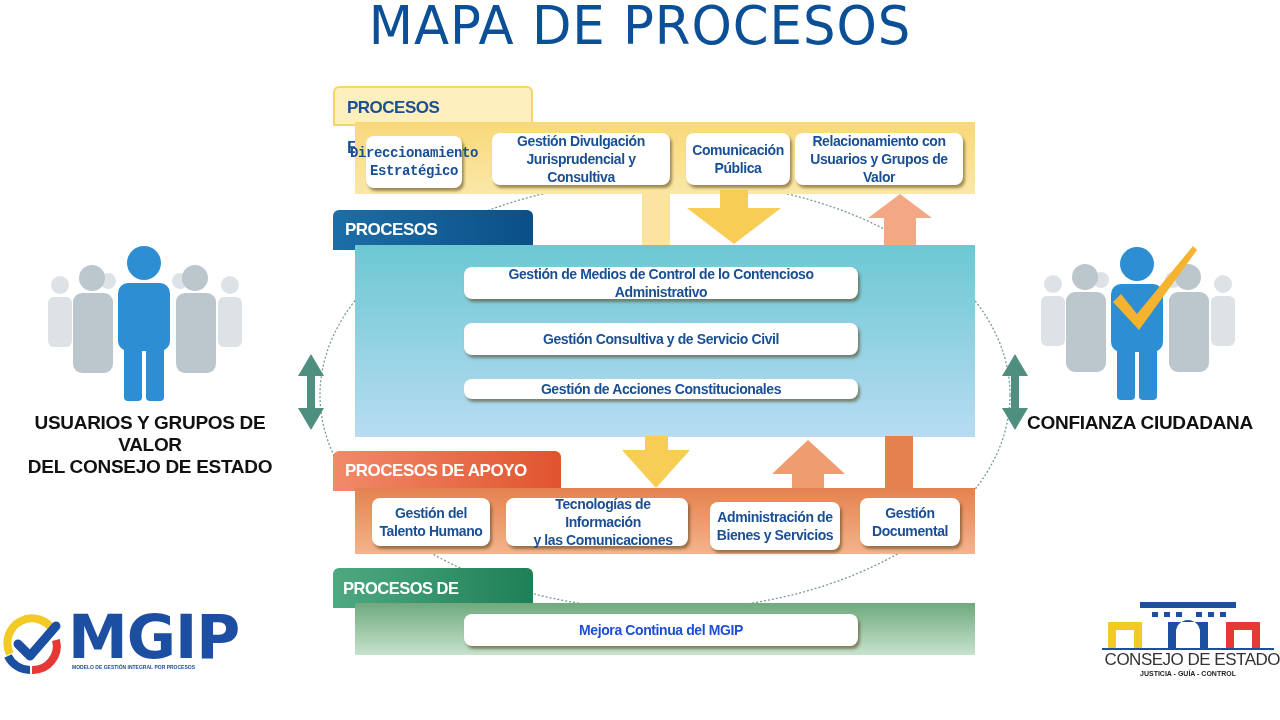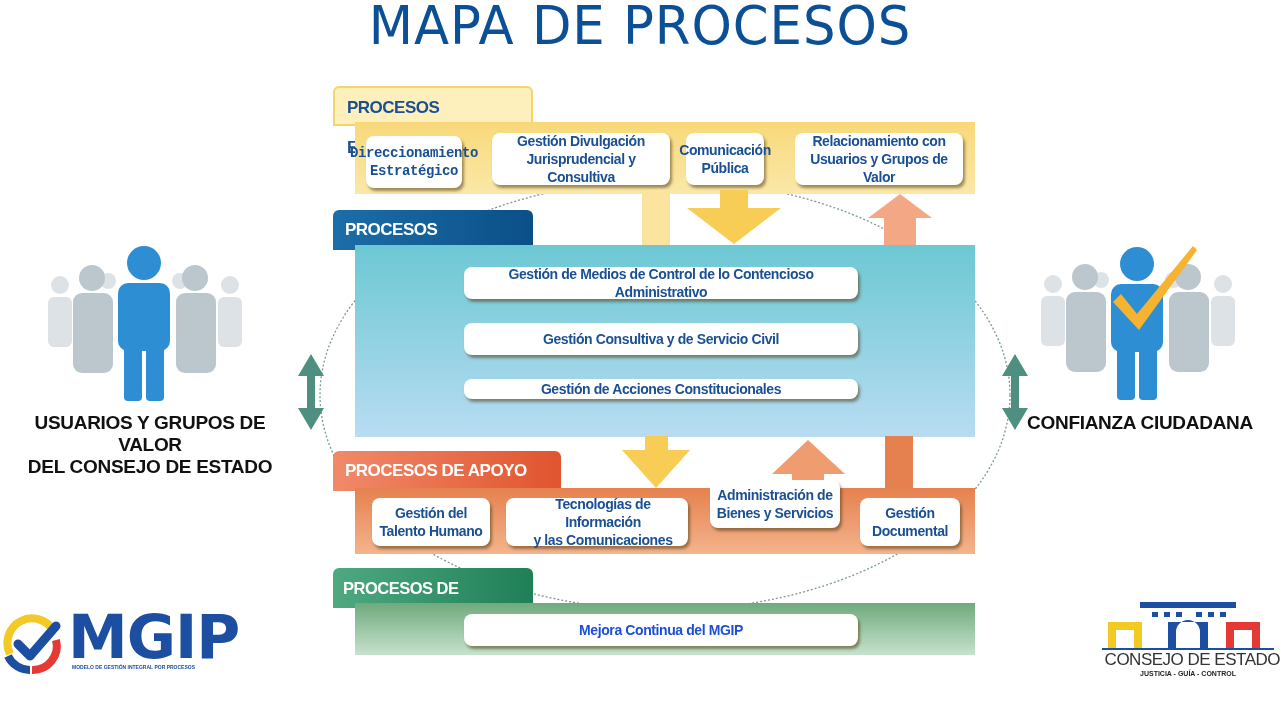--- a/index.html
+++ b/index.html
@@ -46,21 +46,21 @@
 
 <div class="tab cond" style="left:333px;top:86px;width:200px;background:#fdf0bd;border:2px solid #f5d56a;color:#1a4f94;">PROCESOS ESTRATÉGICOS</div>
 <svg class="band abs" style="left:355px;top:122px" width="620" height="72">
   <rect width="620" height="72" fill="url(#gEst)"></rect>
 </svg>
 <div id="est-boxes">
     <div class="box cond" style="left: 366px; top: 136px; width: 96px; height: 52px; white-space: pre-line; font-family: Liberation Mono, monospace;">Direccionamiento
 Estratégico</div>
     <div class="box cond" style="left: 492px; top: 133px; width: 178px; height: 52px; white-space: pre-line;">Gestión Divulgación
 Jurisprudencial y Consultiva</div>
-    <div class="box cond" style="left: 686px; top: 133px; width: 78px; height: 52px; white-space: pre-line;">Comunicación
+    <div class="box cond" style="left: 686px; top: 133px; width: 104px; height: 52px; white-space: pre-line;">Comunicación
 Pública</div>
     <div class="box cond" style="left: 795px; top: 133px; width: 168px; height: 52px; white-space: pre-line;">Relacionamiento con
 Usuarios y Grupos de Valor</div>
   </div>
 
 <svg class="abs" style="left:600px;top:190px" width="380" height="60">
   <rect x="42" y="0" width="28" height="56" fill="#fbe3a0"></rect>
   <polygon points="102,0 130,0 130,18 163,18 116,54 69,18 102,18" transform="translate(18,0)" fill="#f8cd55"></polygon>
   <polygon points="300,0 332,24 316,24 316,56 284,56 284,24 268,24" transform="translate(0,4)" fill="#f4a784"></polygon>
 </svg>
@@ -79,21 +79,21 @@
   <rect x="285" y="0" width="28" height="58" fill="#e5814f"></rect>
 </svg>
 
 <div class="tab cond" style="left:333px;top:451px;width:228px;background:linear-gradient(90deg,#f18a6a,#e0542e);color:#fff;">PROCESOS DE APOYO</div>
 <div class="band abs" style="left:355px;top:488px;width:620px;height:66px;background:linear-gradient(#e5814f,#f4b48c);"></div>
 <div id="apo-boxes">
     <div class="box cond" style="left: 372px; top: 498px; width: 118px; height: 48px; white-space: pre-line;">Gestión del
 Talento Humano</div>
     <div class="box cond" style="left: 506px; top: 498px; width: 182px; height: 48px; white-space: pre-line; padding-left: 12px;">Tecnologías de Información
 y las Comunicaciones</div>
-    <div class="box cond" style="left: 710px; top: 480px; width: 130px; height: 48px; white-space: pre-line;">Administración de
+    <div class="box cond" style="left: 710px; top: 502px; width: 130px; height: 48px; white-space: pre-line;">Administración de
 Bienes y Servicios</div>
     <div class="box cond" style="left: 860px; top: 498px; width: 100px; height: 48px; white-space: pre-line;">Gestión
 Documental</div>
   </div>
 
 <div class="tab cond" style="left:333px;top:568px;width:200px;background:linear-gradient(90deg,#4ea981,#1f7f56);color:#fff;padding-left:10px;font-size:16.5px;">PROCESOS DE EVALUACIÓN</div>
 <div class="band abs" style="left:355px;top:603px;width:620px;height:52px;background:linear-gradient(#6faa7d,#c7e2cd);"></div>
 <div id="eva-boxes">
     <div class="box cond" style="left: 464px; top: 614px; width: 394px; height: 32px; white-space: pre-line; color: #1d4ed8;">Mejora Continua del MGIP</div>
   </div>

